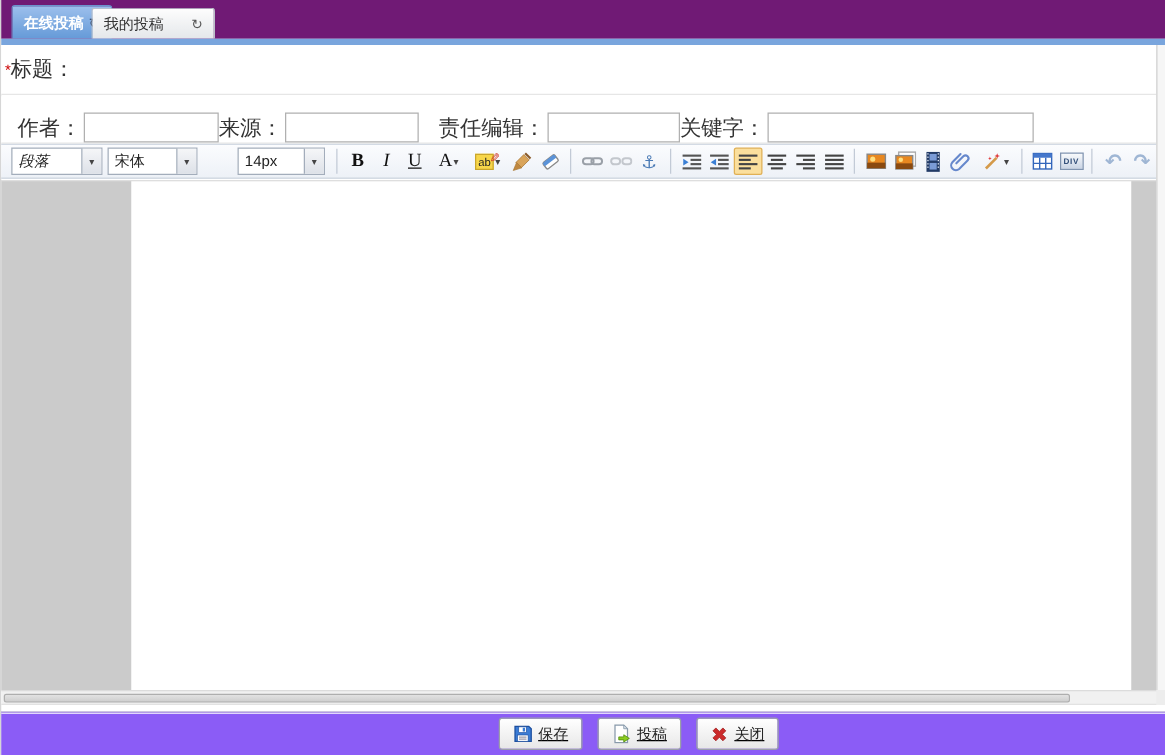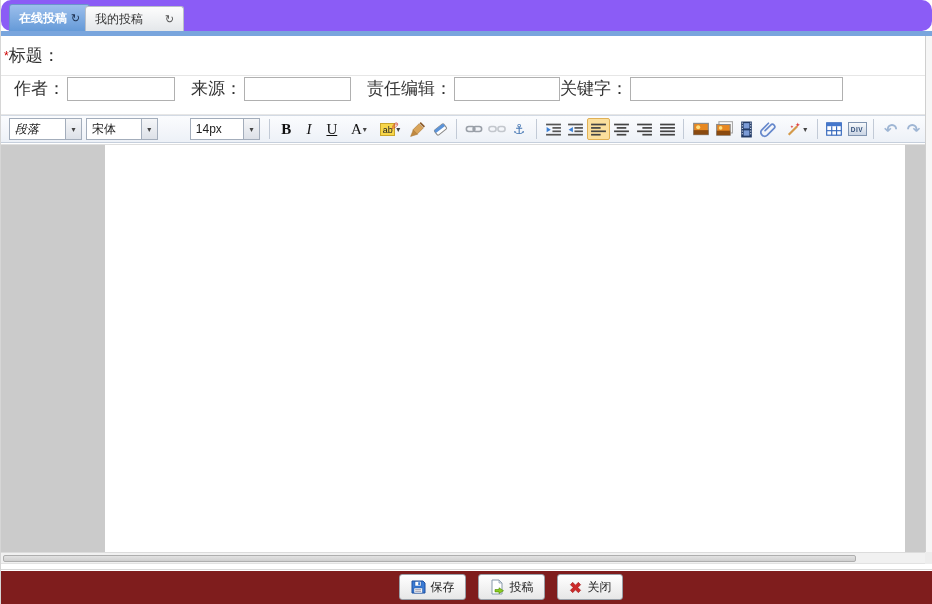--- a/index.html
+++ b/index.html
@@ -1,42 +1,42 @@
 <!DOCTYPE html>
 <html><head>
 <meta charset="utf-8">
 <style>
   * { margin:0; padding:0; box-sizing:border-box; }
   html,body { width:932px; height:604px; background:#fff; font-family:"Liberation Sans","DejaVu Sans",sans-serif; overflow:hidden; }
   .app { position:relative; width:932px; height:604px; background:#fff; border-left:1px solid #d6d6d6; }
 
   
-  .tabbar { position:absolute; top:0; left:0; right:0; height:31px; background:#8b5cf6;border-radius:10px; }
+  .tabbar { position:absolute; top:0; left:0; right:0; height:31px; background:#701a75; }
   .tab { position:absolute; bottom:0; display:flex; align-items:center; gap:4px; padding:0 9px; font-size:12px; cursor:pointer; }
   .tab.active { left:8px; height:27px; background:linear-gradient(#9cbfec,#659ad8); border:1px solid #6b94cc; border-bottom:none; border-radius:3px 3px 0 0; color:#fff; font-weight:bold; }
-  .tab.inactive { left:84px; height:25px; background:linear-gradient(#fdfdfd,#e4e7ea); border:1px solid #b9bfc8; border-bottom:none; border-radius:3px 3px 0 0; color:#333;gap:22px; }
+  .tab.inactive { left:72px; height:25px; background:linear-gradient(#fdfdfd,#e4e7ea); border:1px solid #b9bfc8; border-bottom:none; border-radius:3px 3px 0 0; color:#333;gap:22px; }
   .tab .refresh { font-size:11px; font-weight:normal; }
   .tab.active .refresh { color:#1c2f4e; }
   .tab.inactive .refresh { color:#555; }
   .bluebar { position:absolute; top:31px; left:0; right:0; height:5px; background:#79a5dd; }
 
   
   .row-title { position:absolute; top:36px; left:0; right:7px; height:40px; background:#fff; border-bottom:1px solid #e6e6e6; display:flex; align-items:center; }
   .req { color:#cc0000; font-size:12px; margin-left:3px; }
   .flabel { font-size:17px; color:#333; }
   .ruler { position:relative; margin-left:6px; width:497px; height:24px; border:1px solid #aac4e2; background:
       linear-gradient(#edf4fb, #fcfeff); }
   .ruler .ticks-minor { position:absolute; left:0; right:0; bottom:1px; height:4px;
       background:repeating-linear-gradient(to right,#b2c2d4 0 1px,transparent 1px 11.3px); }
   .ruler .ticks-major { position:absolute; left:0; right:0; bottom:1px; height:9px;
       background:repeating-linear-gradient(to right,#a8bacd 0 1px,transparent 1px 113px); background-position:107px 0; }
   .ruler .mark { position:absolute; bottom:1px; font-size:9px; color:#b49a8a; }
   .ruler input { position:absolute; inset:0; width:100%; height:100%; border:none; background:transparent; outline:none; font-size:12px; padding:0 4px; }
 
-  .row-meta { position:absolute; top:77px; left:0; right:7px; height:38px; background:#fff; border-bottom:1px solid #e6e6e6; display:flex; align-items:flex-start; font-size:12px; color:#333; }
+  .row-meta { position:absolute; top:77px; left:0; right:7px; height:38px; background:#fff; border-bottom:1px solid #e6e6e6; display:flex; align-items:flex-end; font-size:12px; color:#333; }
   .row-meta input { height:24px; border:1px solid #b0b0b0; font-size:12px; padding:0 3px; outline:none; }
 
   
   .toolbar { position:absolute; top:115px; left:0; right:7px; height:28px; background:linear-gradient(#fbfcfe,#edf1f7); border-top:1px solid #d3dae4; border-bottom:1px solid #c6cfdc; display:flex; align-items:center; padding-left:8px; }
   .dd { position:relative; height:22px; background:#fff; border:1px solid #a3adbb; margin-right:4px; display:flex; align-items:center; font-size:12px; color:#222; }
   .dd .dd-text { padding-left:5px; flex:1; }
   .dd .dd-btn { width:16px; height:100%; border-left:1px solid #a3adbb; background:linear-gradient(#f5f6f8,#dde1e8); display:flex; align-items:center; justify-content:center; font-size:8px; color:#444; cursor:pointer; }
   .dd-para { width:77px;font-style:italic; } .dd-font { width:76px; } .dd-size { width:74px;margin-left:28px; }
   .tsep { width:1px; height:20px; background:#c2cad6; margin:0 5px; }
   .tbtn { width:24px; height:22px; display:flex; align-items:center; justify-content:center; cursor:pointer; border:1px solid transparent; border-radius:2px; }
@@ -56,21 +56,21 @@
   .editor-area { position:absolute; top:144px; left:0; right:7px; height:408px; background:#cbcbcb; border-top:1px solid #dedede; }
   .editor-page { position:absolute; top:0; bottom:0; left:104px; width:800px; background:#fff; outline:none; font-size:14px; padding:6px; }
   .vscroll { position:absolute; top:36px; right:0; width:7px; height:516px; background:#f6f6f6; border-left:1px solid #cfcfcf; }
 
   
   .hscroll { position:absolute; top:552px; left:0; width:925px; height:12px; background:#f1f1f1; border-top:1px solid #dcdcdc; border-bottom:1px solid #e2e2e2; }
   .hthumb { position:absolute; top:2px; left:2px; width:853px; height:7px; background:linear-gradient(#e2e2e2,#cfcfcf); border:1px solid #aeaeae; border-radius:2px; cursor:pointer; }
   .scorner { position:absolute; top:552px; right:0; width:7px; height:12px; background:#ededed; }
 
   
-  .footer { position:absolute; top:569px; left:0; right:0; height:35px; background:#7f1d1d; border-top:1px solid #d9d9d9; box-shadow:inset 0 1px 0 #ffffff; display:flex; align-items:center; justify-content:center; }
+  .footer { position:absolute; top:569px; left:0; right:0; height:35px; background:#8b5cf6; border-top:1px solid #d9d9d9; box-shadow:inset 0 1px 0 #ffffff; display:flex; align-items:center; justify-content:center;text-decoration:underline; }
   .footer-inner { display:flex; gap:12px; transform:translateX(44px); }
   .fbtn { height:26px; min-width:66px; padding:0 10px; display:flex; align-items:center; justify-content:center; gap:5px; background:linear-gradient(#ffffff,#e7e7e7); border:1px solid #9aa0a8; border-radius:3px; font-size:12px; color:#222; cursor:pointer; }
   .fbtn svg { display:block; }
 </style>
 </head>
 <body>
 
 <div class="app">
 
   <div class="tabbar">
@@ -86,21 +86,21 @@
   <div class="bluebar"></div>
 
   <div class="row-title">
     <span class="req">*</span>
     <span class="flabel">标题：</span>
   </div>
 
   <div class="row-meta">
     <span class="flabel" style="margin-left:13px">作者：</span>
     <input type="text" style="width: 108px; margin-left: 2px;" value="">
-    <span class="flabel" style="margin-left:16px">来源：</span>
+    <span class="flabel" style="">来源：</span>
     <input type="text" style="width: 107px; margin-left: 2px;" value="">
     <span class="flabel" style="margin-left:16px">责任编辑：</span>
     <input type="text" style="width: 106px; margin-left: 2px;" value="">
     <span class="flabel" style="">关键字：</span>
     <input type="text" style="width: 213px; margin-left: 2px;" value="">
   </div>
 
   <div class="toolbar">
     <div class="dd dd-para">
       <span class="dd-text">段落</span>

